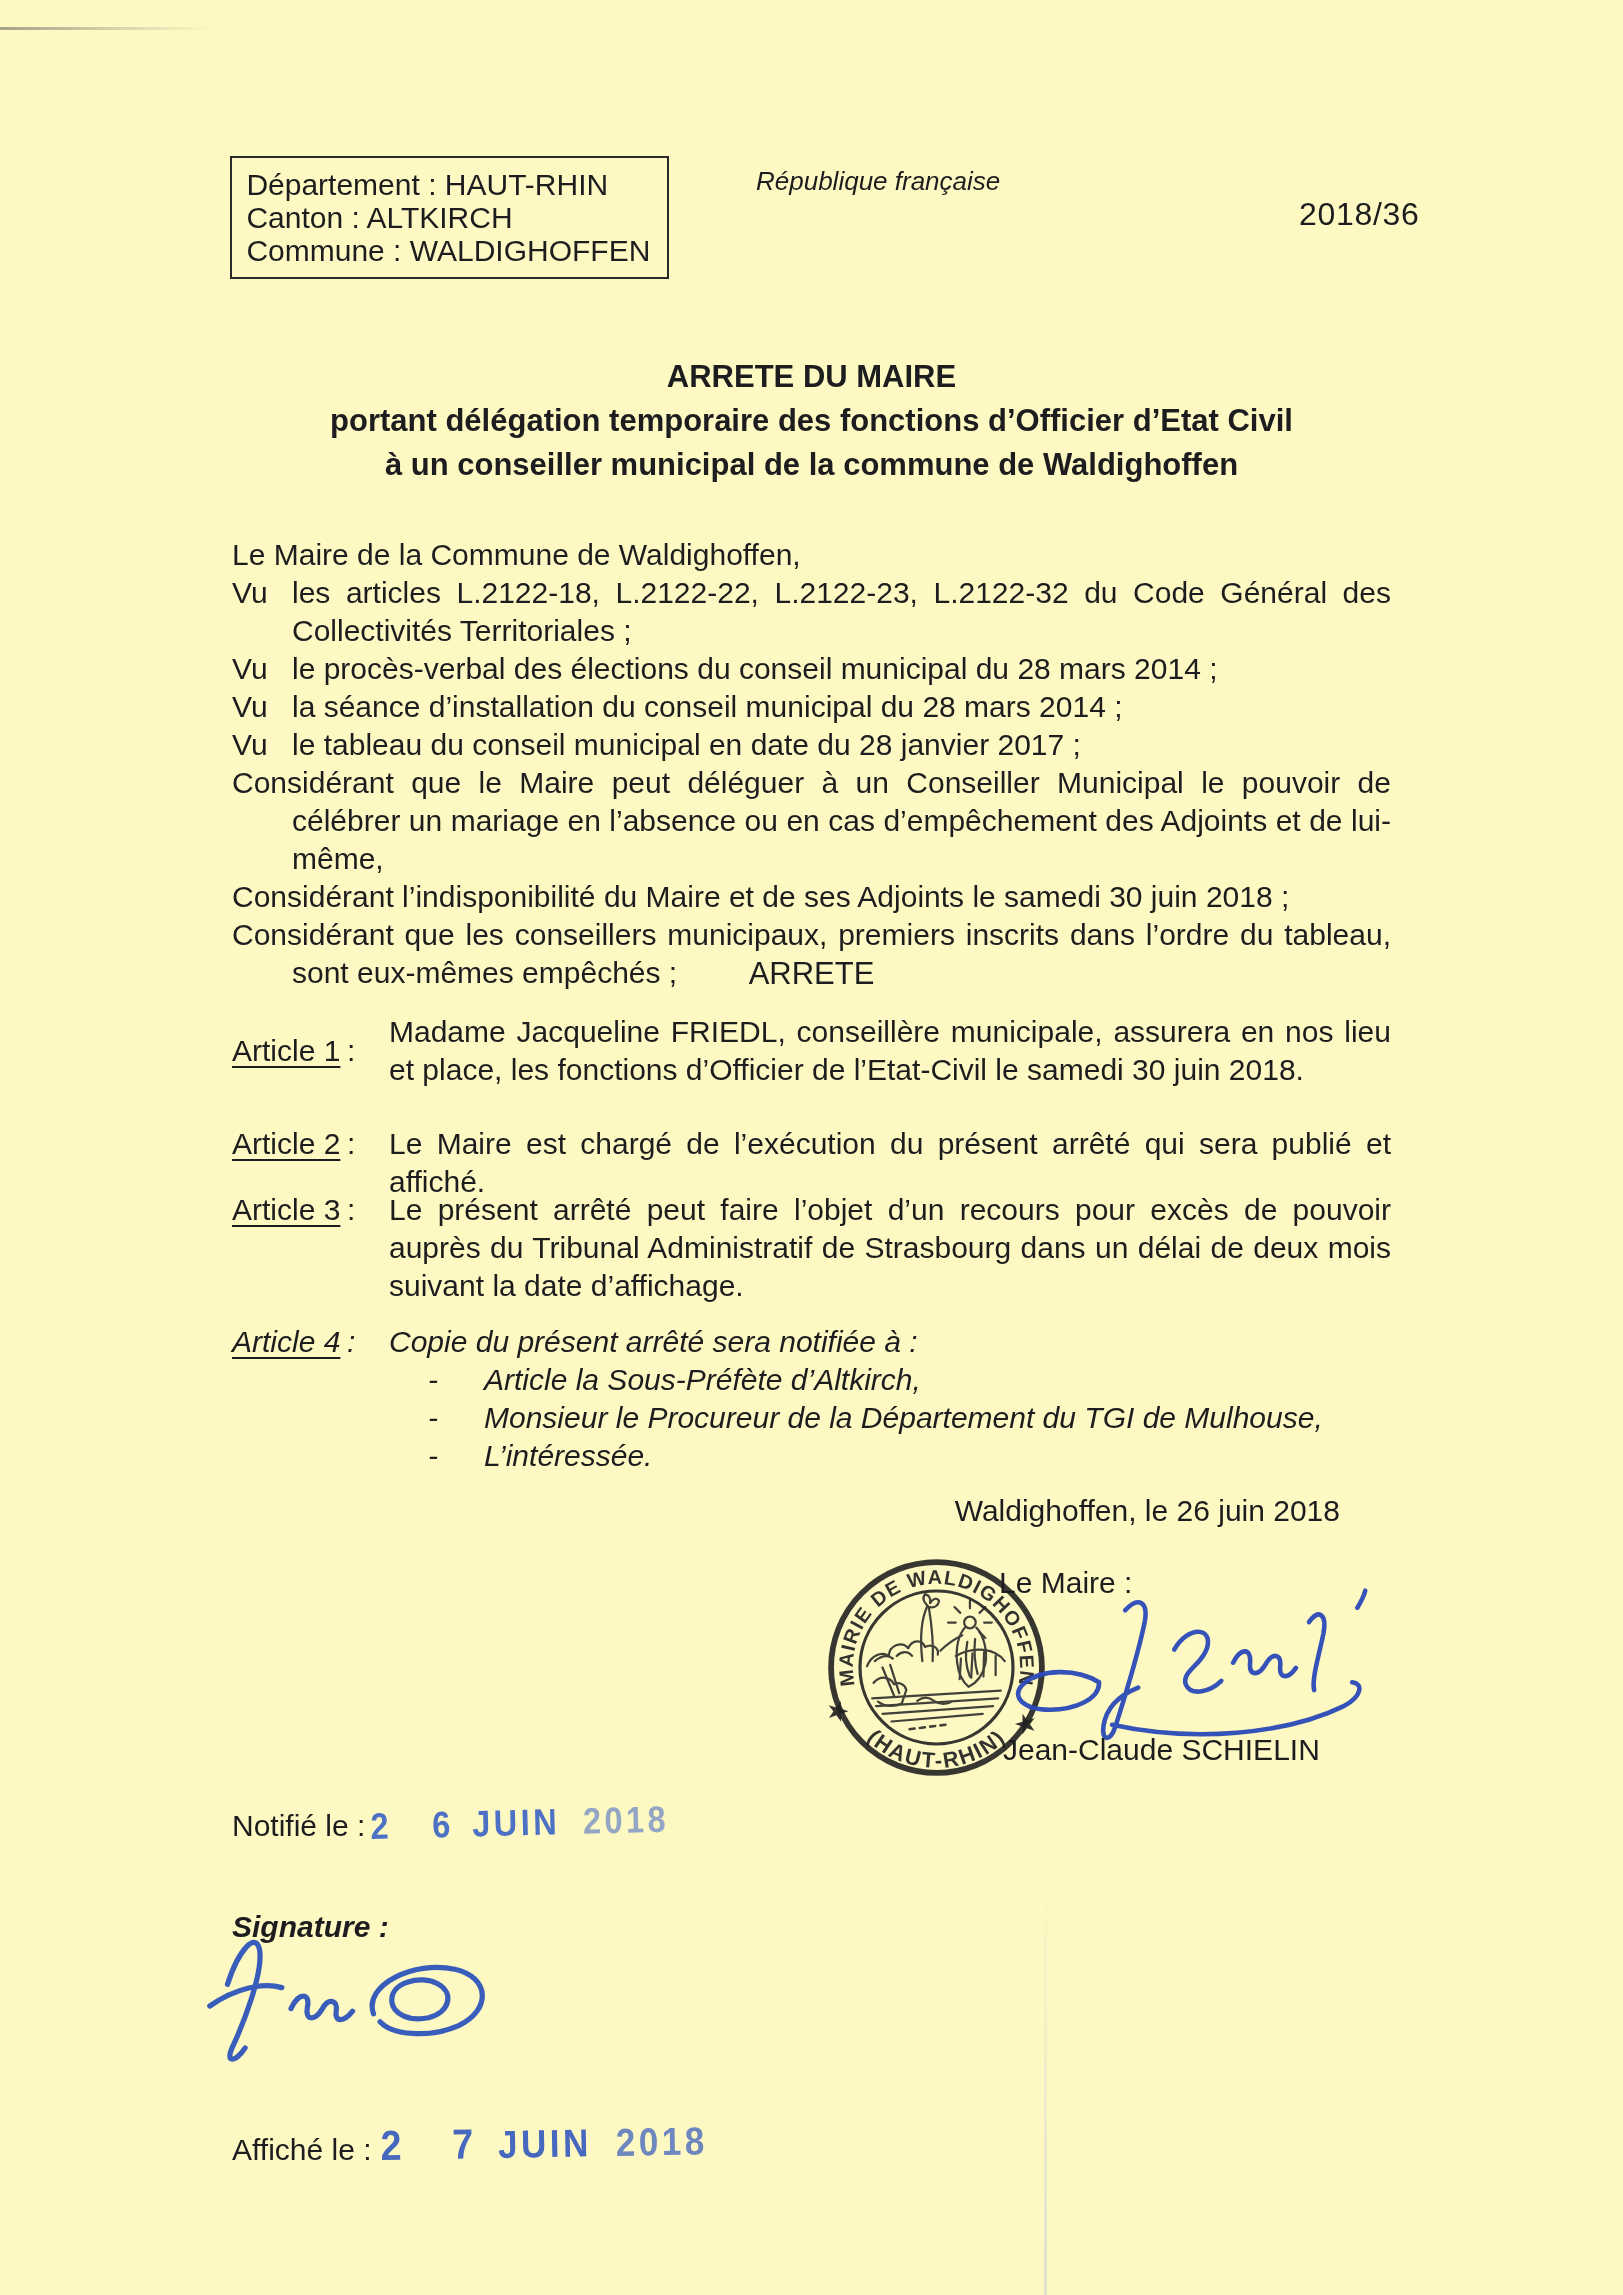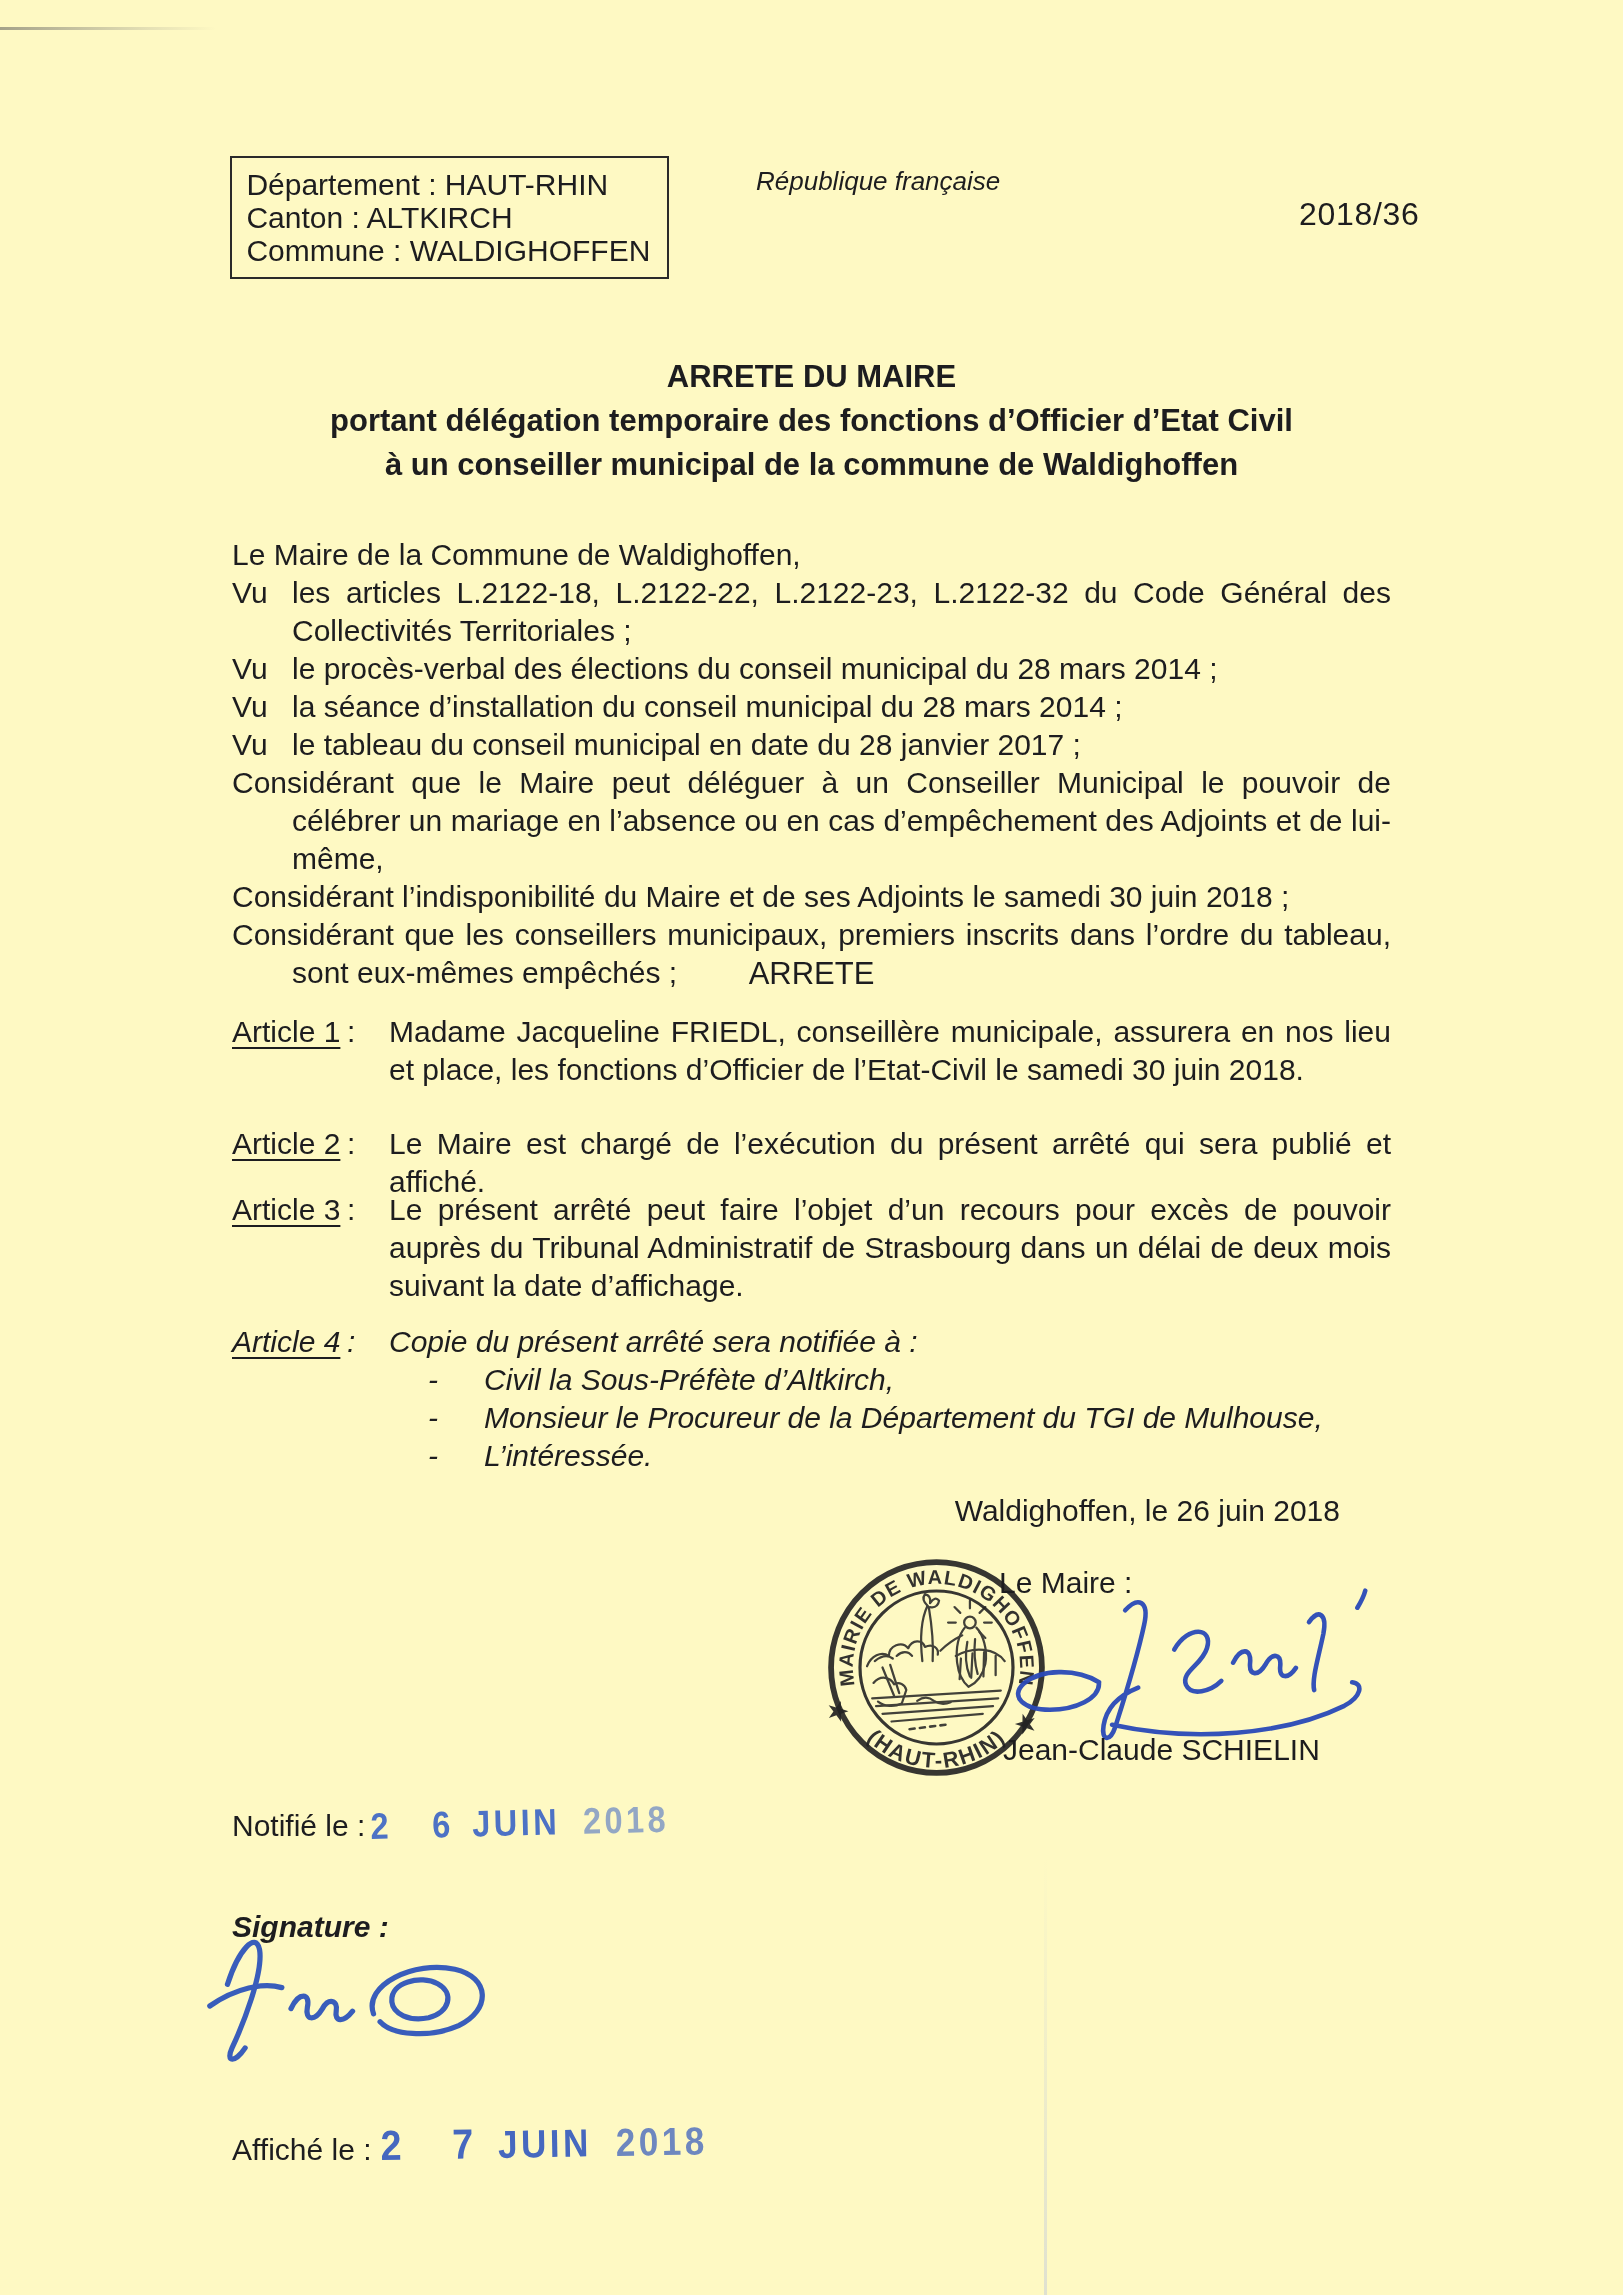--- a/index.html
+++ b/index.html
@@ -36,21 +36,21 @@
   .preamble p{margin:0;}
   .hang{padding-left:60px;text-indent:-60px;text-align:justify;}
   .vu-label{display:inline-block;width:60px;text-indent:0;}
 
   .order-heading{position:absolute;left:232px;top:956px;width:1159px;text-align:center;
     font-weight:normal;font-size:31px;}
 
   
   .article{position:absolute;left:232px;width:1159px;display:flex;
     font-size:30px;line-height:38px;}
-  .a1{top:1013px;} .a2{top:1125px;} .a3{top:1191px;} .a4{top:1323px;font-style:italic;}
+  .a1{top:1013px;align-items:center;} .a2{top:1125px;} .a3{top:1191px;} .a4{top:1323px;font-style:italic;}
   .article-label{width:157px;flex:none;}
   .article-label .u{text-decoration:underline;text-underline-offset:5.2px;text-decoration-thickness:2px;}
   .article-label .colon{margin-left:6.5px;}
   .article-body{flex:1;text-align:justify;}
   .bullet-row{padding-left:95px;text-indent:-56px;text-align:left;}
   .dash{display:inline-block;width:56px;text-indent:0;}
 
   .dateline{position:absolute;left:232px;top:1494px;width:1159px;box-sizing:border-box;
     text-align:right;padding-right:51px;font-size:30px;}
 
@@ -127,21 +127,21 @@
 
   <div class="article a3">
     <div class="article-label"><span class="u">Article 3</span><span class="colon">:</span></div>
     <div class="article-body">Le présent arrêté peut faire l’objet d’un recours pour excès de pouvoir auprès du Tribunal Administratif de Strasbourg dans un délai de deux mois suivant la date d’affichage.</div>
   </div>
 
   <div class="article a4">
     <div class="article-label"><span class="u">Article 4</span><span class="colon">:</span></div>
     <div class="article-body">
       <div>Copie du présent arrêté sera notifiée à :</div>
-      <div class="bullet-row"><span class="dash">-</span><span>Civil la Sous-Préfète d’Altkirch,</span></div>
+      <div class="bullet-row"><span class="dash">-</span><span>Article la Sous-Préfète d’Altkirch,</span></div>
       <div class="bullet-row"><span class="dash">-</span><span>Monsieur le Procureur de la Département du TGI de Mulhouse,</span></div>
       <div class="bullet-row"><span class="dash">-</span><span>L’intéressée.</span></div>
     </div>
   </div>
 
   <div class="dateline">Waldighoffen, le 26 juin 2018</div>
 
   <div class="sig-block">
 
     <svg class="seal" viewBox="-175 -175 350 350">

